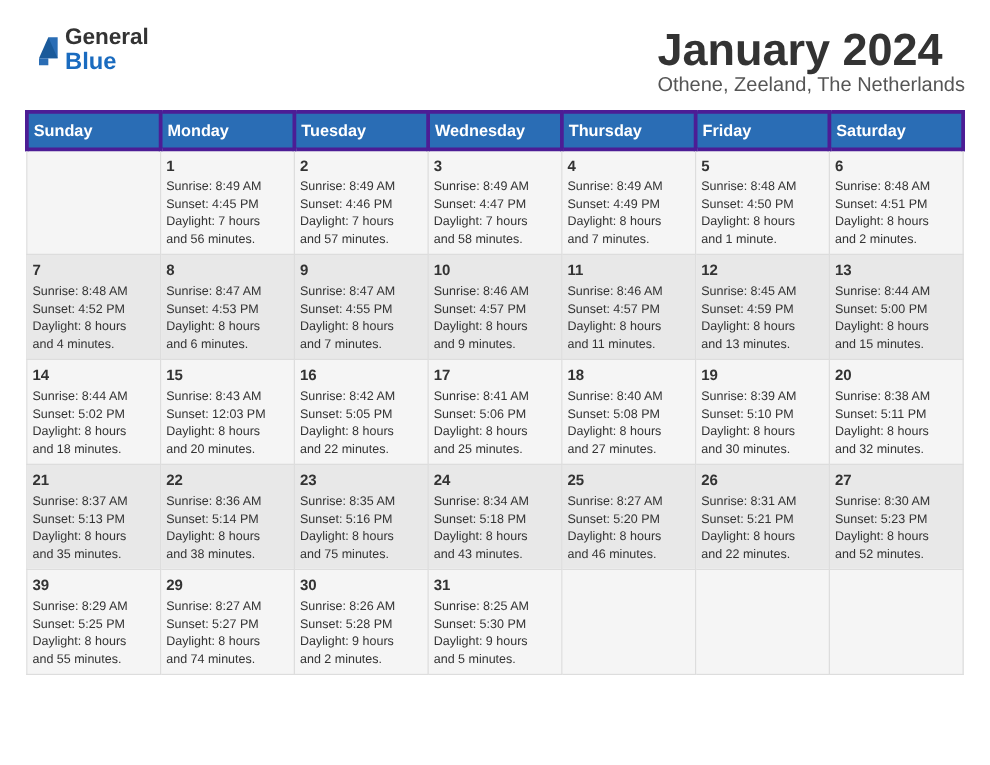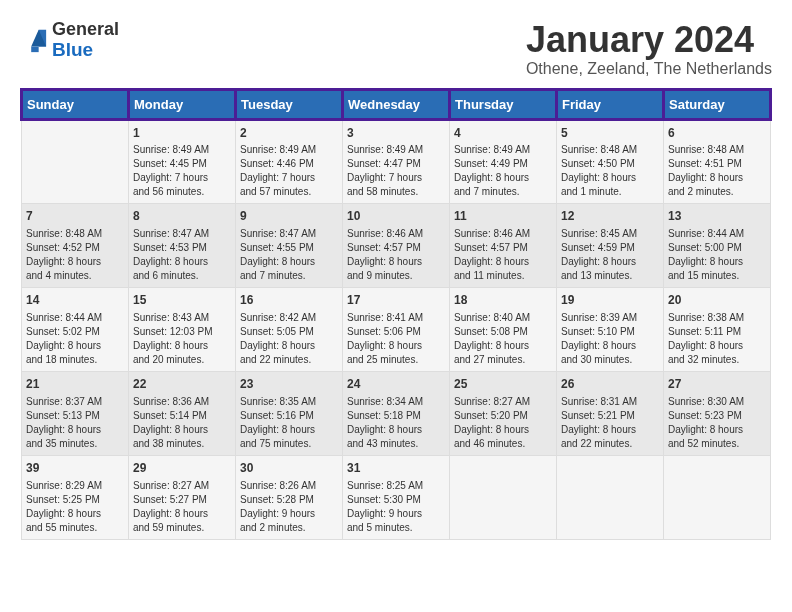--- a/index.html
+++ b/index.html
@@ -334,21 +334,21 @@
           <div class="cell-content">Sunrise: 8:29 AM</div>
           <div class="cell-content">Sunset: 5:25 PM</div>
           <div class="cell-content">Daylight: 8 hours</div>
           <div class="cell-content">and 55 minutes.</div>
         </td>
         <td>
           <span class="day-number">29</span>
           <div class="cell-content">Sunrise: 8:27 AM</div>
           <div class="cell-content">Sunset: 5:27 PM</div>
           <div class="cell-content">Daylight: 8 hours</div>
-          <div class="cell-content">and 59 minutes.</div>
+          <div class="cell-content">and 74 minutes.</div>
         </td>
         <td>
           <span class="day-number">30</span>
           <div class="cell-content">Sunrise: 8:26 AM</div>
           <div class="cell-content">Sunset: 5:28 PM</div>
           <div class="cell-content">Daylight: 9 hours</div>
           <div class="cell-content">and 2 minutes.</div>
         </td>
         <td>
           <span class="day-number">31</span>

